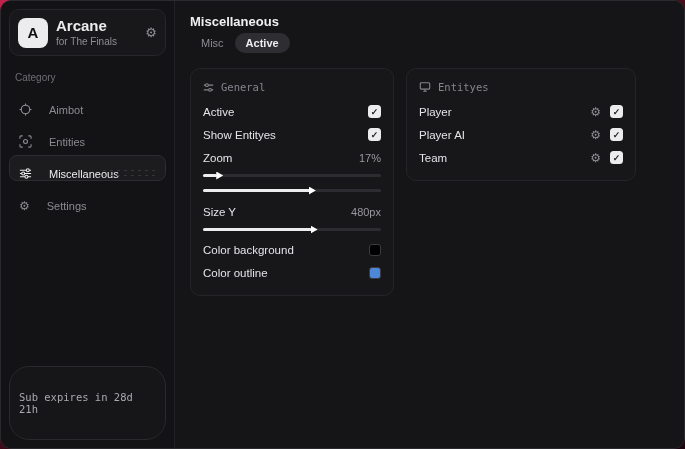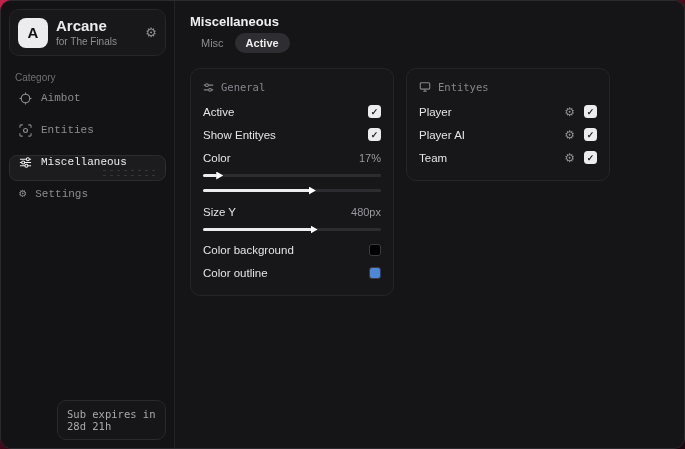--- a/index.html
+++ b/index.html
@@ -15,39 +15,39 @@
   .account-card{display:flex;align-items:center;gap:8px;padding:7px 8px;border:1px solid #27272b;
     border-radius:10px;background:#18181b;}
   .logo{width:30px;height:30px;border-radius:8px;background:#ececee;color:#111;
     display:flex;align-items:center;justify-content:center;font-weight:bold;font-size:15px;}
   .account-text{display:flex;flex-direction:column;line-height:1.25;}
   .account-title{color:#ececee;font-size:15px;font-weight:bold;}
   .account-sub{color:#8e8e94;font-size:10px;}
   .icon-gear{margin-left:auto;color:#8e8e94;font-size:13px;line-height:1;cursor:pointer;}
   .category-label{color:#6e6e74;font-size:10px;margin:16px 6px 8px 6px;}
   .nav{display:flex;flex-direction:column;gap:6px;}
-  .nav-item{display:flex;align-items:flex-start;gap:9px;height:26px;padding:0 9px;border-radius:8px;
-    color:#8b8b91;font-size:11px;border:1px solid transparent;cursor:pointer;position:relative;font-family:Liberation Mono, monospace;}
+  .nav-item{display:flex;align-items:flex-end;gap:17px;height:26px;padding:0 9px;border-radius:8px;
+    color:#8b8b91;font-size:11px;border:1px solid transparent;cursor:pointer;position:relative;}
   .nav-item svg{flex:0 0 auto;}
   .nav-item.selected{background:#1c1c1f;border-color:#2d2d31;color:#ececee;}
   .nav-item .dots{position:absolute;right:6px;bottom:2px;width:58px;height:10px;
     background-image:radial-gradient(#3a3a40 1px,transparent 1.2px);background-size:7px 5px;opacity:.8;}
-  .session-card{margin-top:auto;border:1px solid #2a2a2e;border-radius:9px;padding:7px 9px;background:#161619;margin-left:48px;}
+  .session-card{margin-top:auto;border:1px solid #2a2a2e;border-radius:20px;padding:24px 9px;background:#161619;}
   .session-line1{font-family:"DejaVu Sans Mono",monospace;font-size:10.5px;color:#a9a9ae;}
   .session-line2{font-size:10px;font-weight:bold;color:#c9c9ce;margin-top:3px;}
   
   .main{flex:1;padding:13px 15px;background:#151517;display:flex;flex-direction:column;}
   .page-title{color:#f0f0f2;font-size:13px;font-weight:bold;}
   .tabs{display:flex;margin-top:4px;}
   .tab{font-size:11px;padding:4px 11px;border-radius:999px;color:#8b8b91;cursor:pointer;}
   .tab.active{background:#2e2e32;color:#ececee;font-weight:bold;}
   .content{display:flex;gap:12px;margin-top:15px;align-items:flex-start;}
   .panel{background:#17171a;border:1px solid #252529;border-radius:10px;padding:10px 12px 12px 12px;}
   .panel.general{width:204px;}
-  .panel.entities{width:204px;}
+  .panel.entities{width:230px;}
   .panel-header{display:flex;align-items:center;gap:7px;color:#85858b;
     font-family:"DejaVu Sans Mono",monospace;font-size:10.5px;margin:2px 0 8px 0;}
   .row{display:flex;align-items:center;justify-content:space-between;min-height:21px;margin-top:2px;}
   .row-label{color:#e4e4e8;font-size:11.5px;}
   .row-value{color:#98989e;font-size:11px;}
   .checkbox{width:13px;height:13px;border-radius:3.5px;background:#ececee;display:flex;
     align-items:center;justify-content:center;color:#1a1a1d;font-size:9px;font-weight:bold;cursor:pointer;}
   .slider{position:relative;height:10px;margin:2px 0 5px 0;cursor:pointer;}
   .track{position:absolute;left:0;right:0;top:4px;height:3px;border-radius:2px;background:#2d2d31;}
   .fill{position:absolute;left:0;top:4px;height:3px;border-radius:2px;background:#ececee;}
@@ -144,21 +144,21 @@
             <span class="row-label">Active</span>
             <span class="checkbox">✓</span>
           </div>
 
           <div class="row">
             <span class="row-label">Show Entityes</span>
             <span class="checkbox">✓</span>
           </div>
 
           <div class="row">
-            <span class="row-label">Color</span>
+            <span class="row-label">Zoom</span>
             <span class="row-value">17%</span>
           </div>
           <div class="slider">
             <div class="track"></div>
             <div class="fill" style="width: 8%;">
               <div class="thumb"></div>
             </div>
           </div>
 
           <div class="slider">

